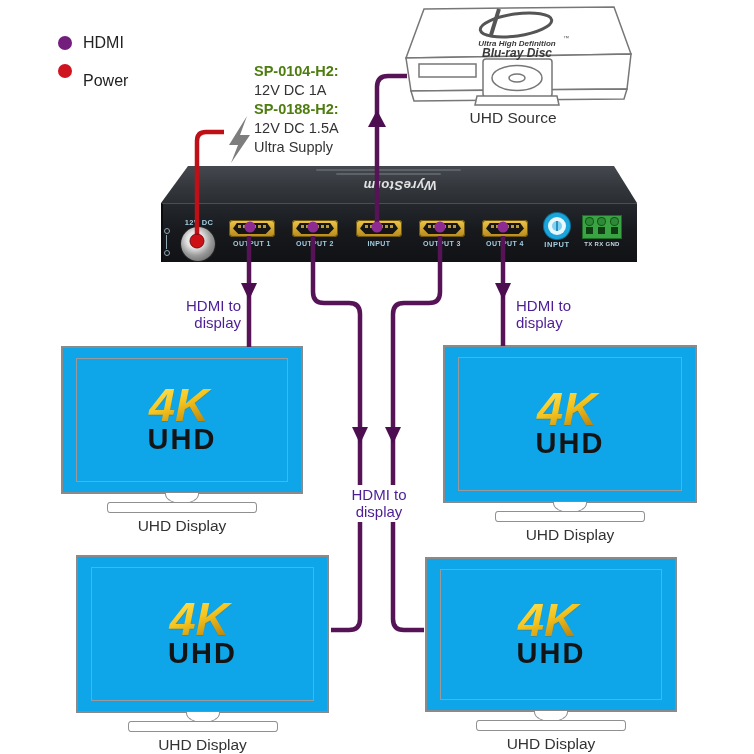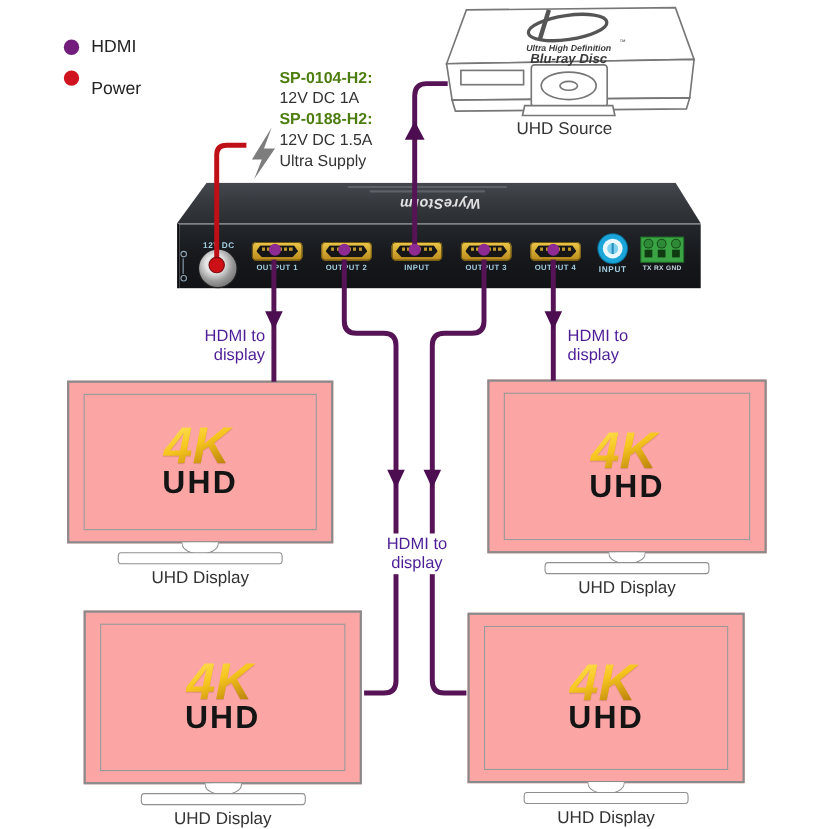--- a/index.html
+++ b/index.html
@@ -55,21 +55,21 @@
     letter-spacing:.6px;color:#a3cde0;}
   .phoenix{left:420px;top:12px;width:38px;height:22px;background:#3aa344;
     box-shadow:0 0 0 1px #1e6b26;display:flex;justify-content:space-around;align-items:flex-start;padding-top:2px;box-sizing:border-box;}
   .ph-pin{width:8px;display:flex;flex-direction:column;align-items:center;}
   .ph-screw{width:7px;height:7px;border-radius:50%;background:#2e8a36;box-shadow:0 0 0 1px #165219;}
   .ph-hole{width:7px;height:7px;background:#0f3a12;margin-top:2px;}
   .phlab{left:411px;top:37px;width:56px;text-align:center;font-size:6px;font-weight:700;
     letter-spacing:.3px;color:#c3d6e0;}
 
   
-  .tv{position:absolute;border:2px solid #8a8a8a;background:#fca5a5;box-sizing:border-box;z-index:1;}
+  .tv{position:absolute;border:2px solid #8a8a8a;background:#0ea5e9;box-sizing:border-box;z-index:1;}
   .screen{position:absolute;inset:10px 13px;border:1.5px solid #9a9a9a;
     display:flex;flex-direction:column;align-items:center;justify-content:center;}
   .k4{font-style:italic;font-weight:700;font-size:47px;line-height:.88;padding:0 8px 0 2px;
     background:linear-gradient(160deg,#ffe45c 5%,#f6c51e 45%,#b8800a 90%);
     -webkit-background-clip:text;background-clip:text;color:transparent;
     filter:drop-shadow(0 1px 0 rgba(130,85,0,.25));}
   .uhd{font-weight:700;font-size:29px;letter-spacing:2px;color:#141414;margin-top:-3px;}
   .neck{position:absolute;top:calc(100% + 1px);left:50%;width:34px;height:11px;margin-left:-17px;
     background:#fff;border:1.5px solid #909090;border-top:none;
     border-radius:0 0 50% 50%/0 0 90% 90%;box-sizing:border-box;}

